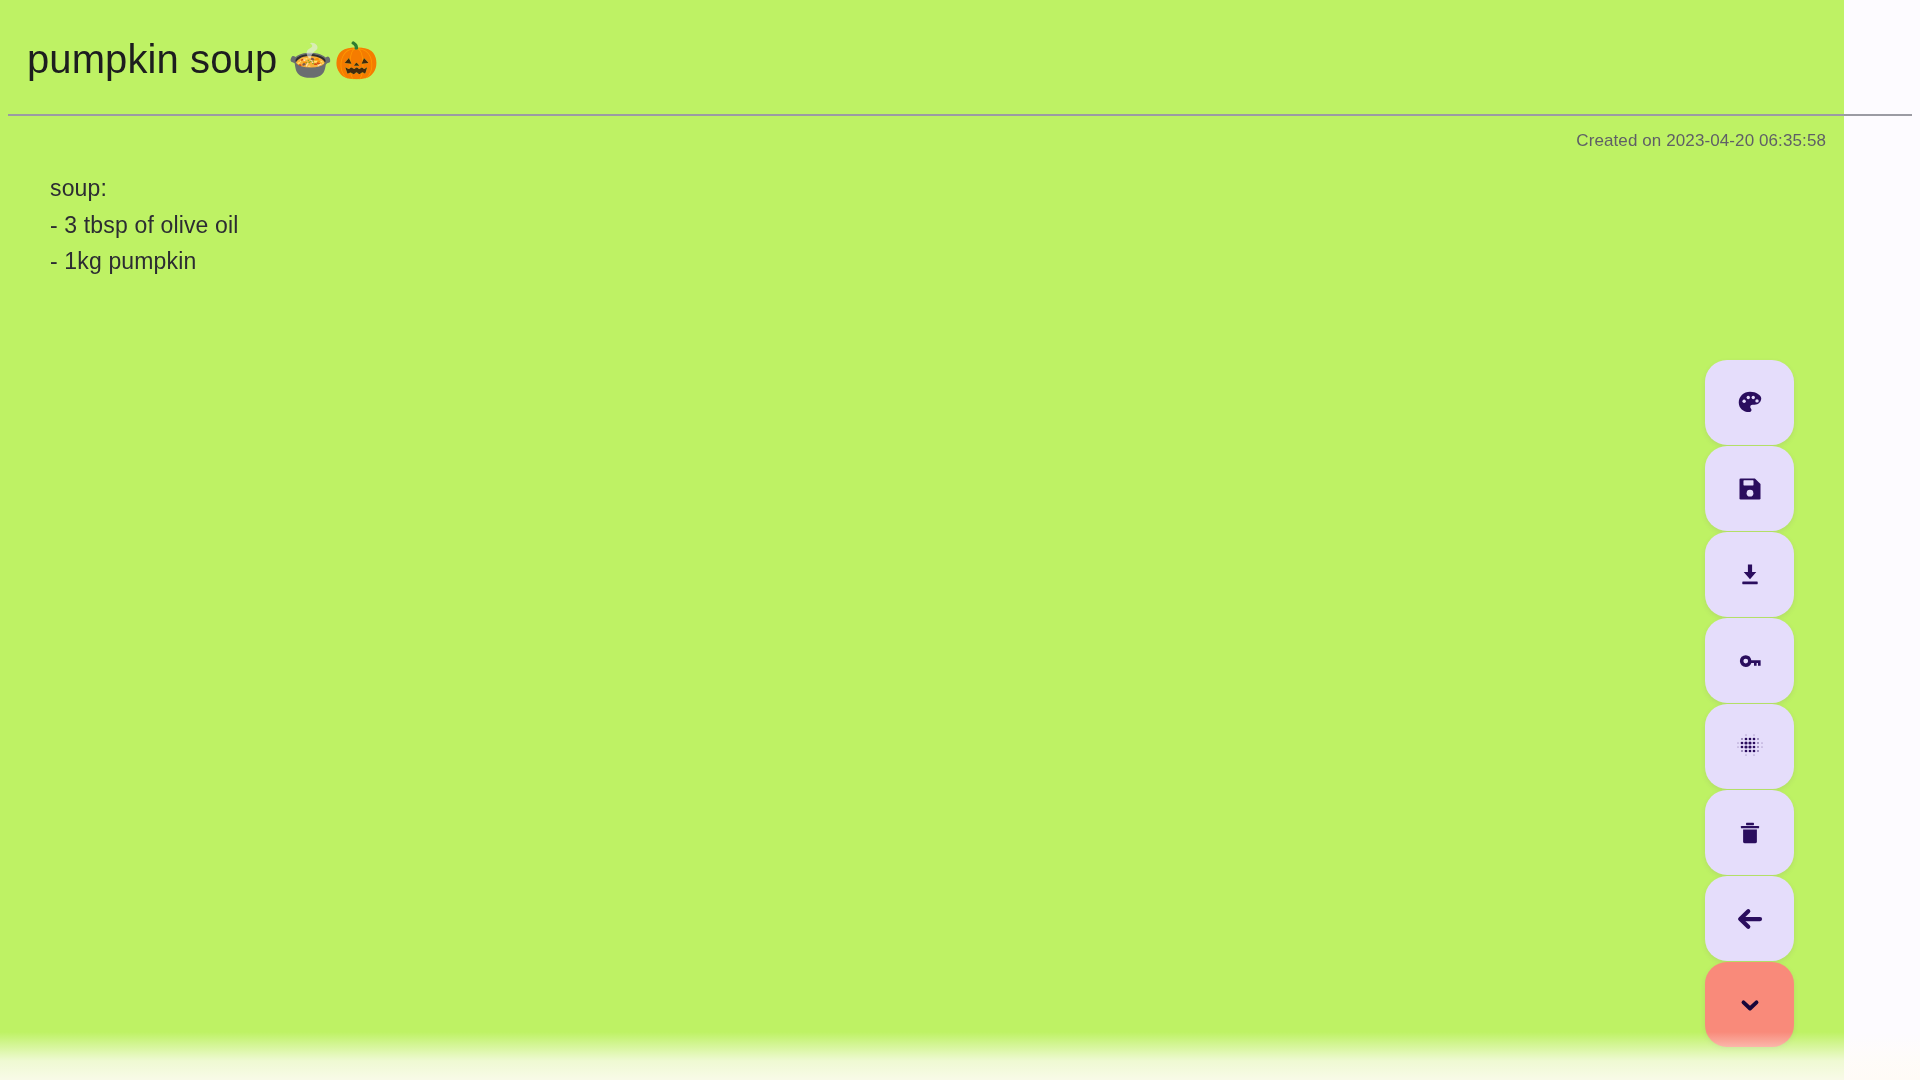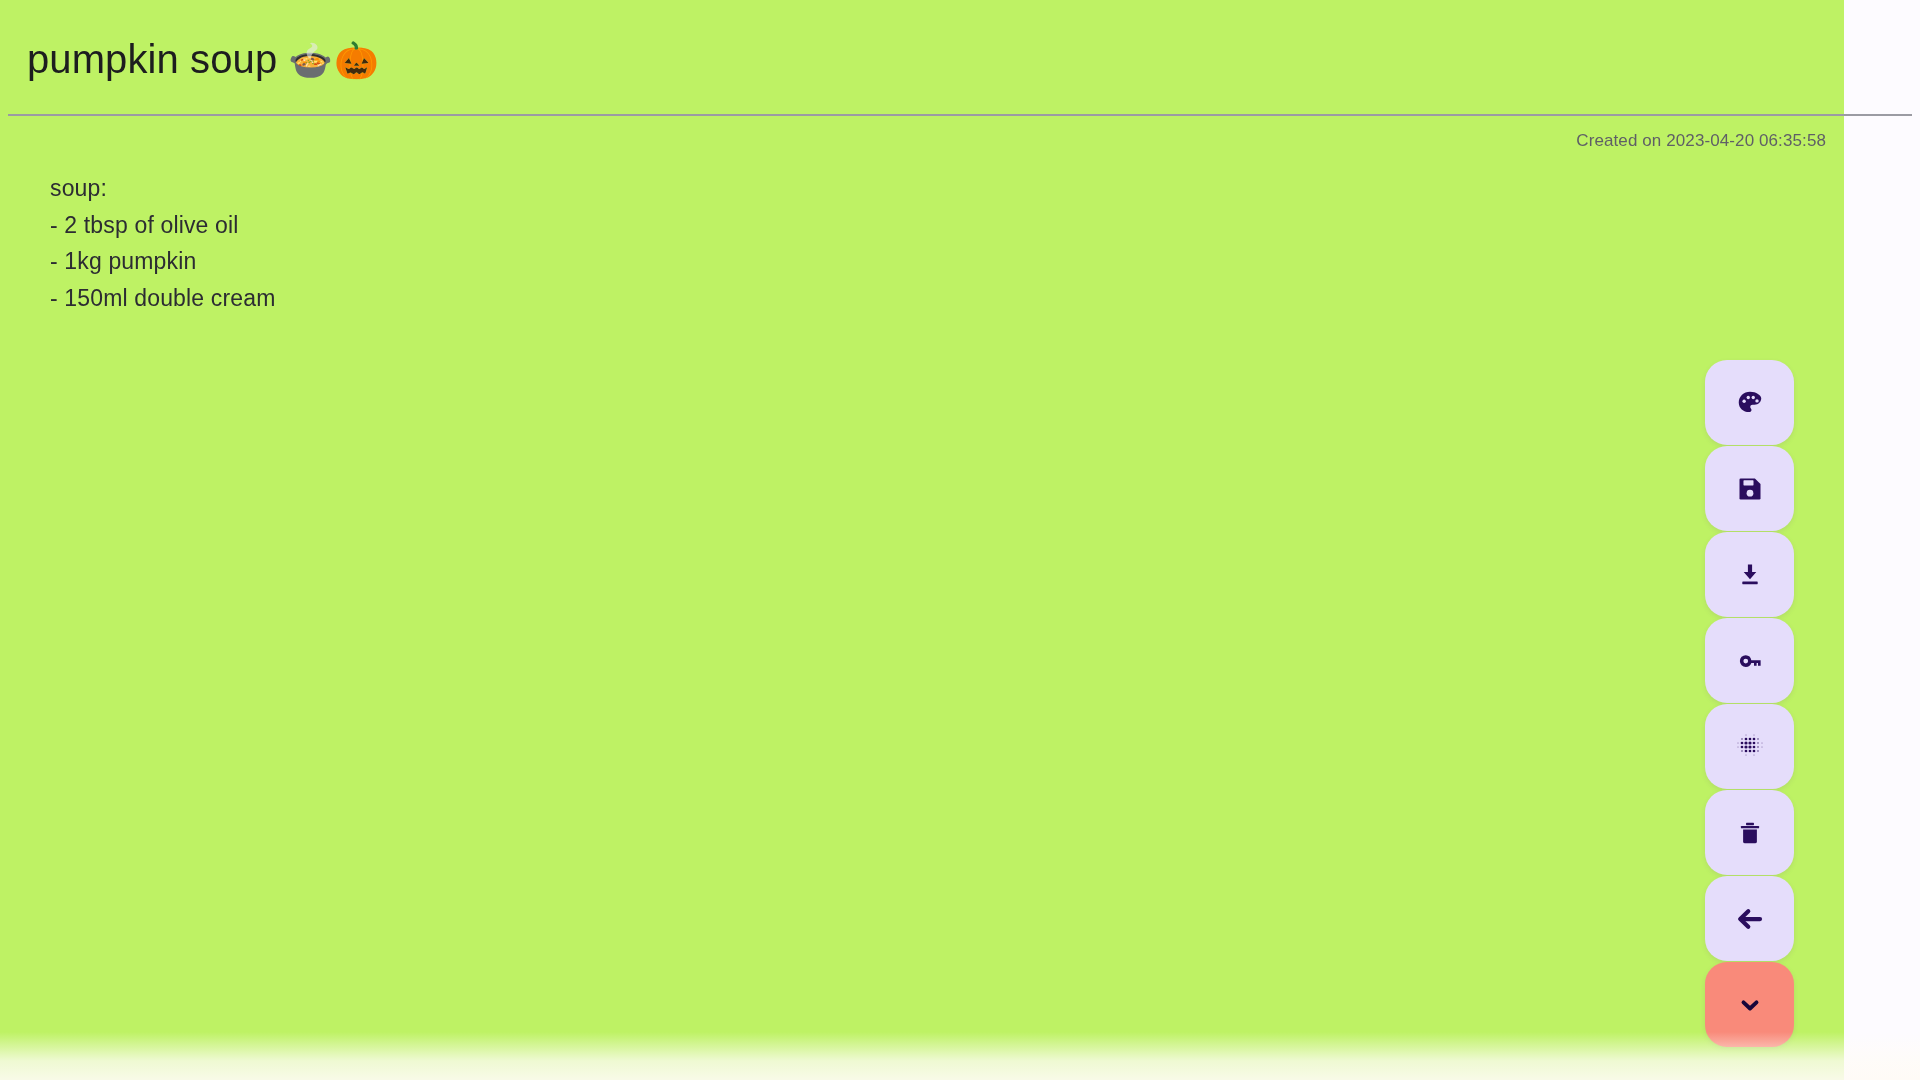--- a/index.html
+++ b/index.html
@@ -136,23 +136,22 @@
     <div class="note-title"><span>pumpkin soup</span> <span class="emoji">🍲🎃</span></div>
   </div>
   <div class="title-rule"></div>
 
   <div class="created-row">
     <span class="created-text">Created on 2023-04-20 06:35:58</span>
   </div>
 
   <div class="note-body">
     <div class="body-line">soup:</div>
-    <div class="body-line">- 2 tbsp of olive oil</div>
+    <div class="body-line">- 3 tbsp of olive oil</div>
     <div class="body-line">- 1kg pumpkin</div>
-    <div class="body-line">- 150ml double cream</div>
   </div>
 
   <div class="fab-rail">
 
     <button class="fab" title="palette">
       <span>
         <svg width="30" height="30" viewBox="0 0 24 24" aria-hidden="true">
           <path class="ico-fill" d="M12 3C7 3 3 6.8 3 11.5c0 4.5 3.7 7.7 8.2 7.7 1.2 0 2-0.7 2-1.7 0-0.5-0.2-0.9-0.5-1.2-0.3-0.3-0.5-0.7-0.5-1.2 0-1 0.8-1.7 1.8-1.7h1.6c3 0 5.4-2.3 5.4-5.2C21 5.9 17 3 12 3z"></path>
           <circle cx="7.3" cy="10.6" r="1.35" fill="#E5DDFB"></circle>
           <circle cx="10.6" cy="7.6" r="1.35" fill="#E5DDFB"></circle>

